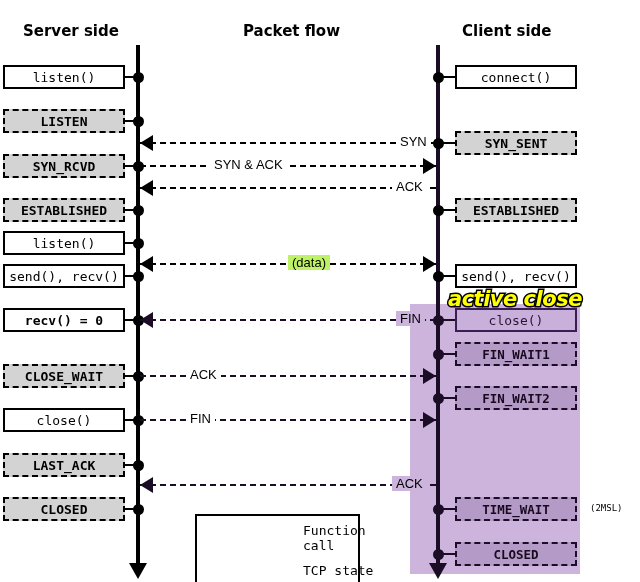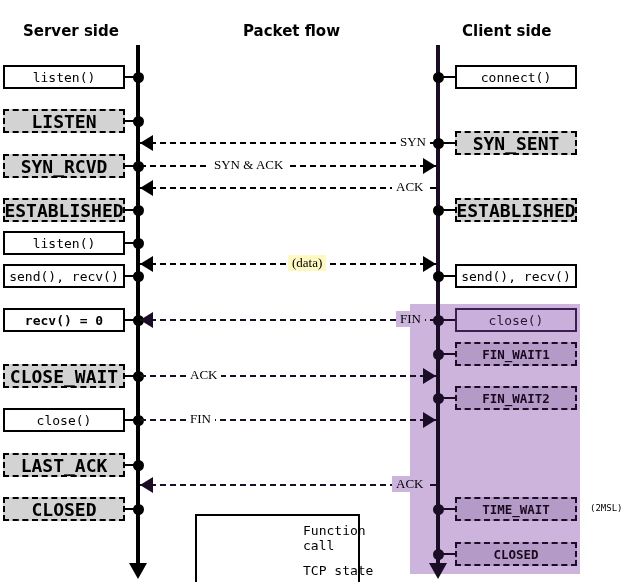--- a/index.html
+++ b/index.html
@@ -29,35 +29,35 @@
   
   .stub{position:absolute;height:2px;background:#000;}
   .stub.client{background:#1b0d26;}
 
   
   .bx{position:absolute;box-sizing:border-box;
       font-family:"DejaVu Sans Mono",monospace;font-size:13px;
       display:flex;align-items:center;justify-content:center;
       white-space:nowrap;color:#000;height:24px;}
   .bx.func{background:#ffffff;border:2px solid #000;}
-  .bx.state{background:#d3d3d3;border:2px dashed #000;font-weight:bold;font-size:18px;}
+  .bx.state{background:#d3d3d3;border:2px dashed #000;font-weight:bold;font-size:13px;}
   .bx.func-p{background:#c9b0da;border:2px solid #3a1d52;color:#2a1238;}
   .bx.state-p{background:#b49ac6;border:2px dashed #1b0d26;color:#18091f;
               font-weight:bold;font-size:12.5px;}
 
   
   .flow{position:absolute;height:0;border-top:2px dashed #000;}
   .flow.p{border-top-color:#1b0d26;}
   .ahead{position:absolute;width:0;height:0;
          border-top:8px solid transparent;border-bottom:8px solid transparent;}
   .ahead.right{border-left:13px solid #000;}
   .ahead.left{border-right:13px solid #000;}
   .ahead.right.p{border-left-color:#1b0d26;}
   .ahead.left.p{border-right-color:#1b0d26;}
-  .flow-lbl{position:absolute;font-family:Liberation Serif, serif;
+  .flow-lbl{position:absolute;font-family:Liberation Sans, sans-serif;
             font-size:13px;color:#000;background:#fff;white-space:nowrap;
             padding:0 4px;}
 
   
   .annot{position:absolute;font-family:"DejaVu Sans",sans-serif;
          font-weight:bold;font-style:italic;font-size:21px;color:#ffff00;
          white-space:nowrap;letter-spacing:-0.5px;
          -webkit-text-stroke:3px #000;paint-order:stroke fill;}
   .note{position:absolute;font-family:"DejaVu Sans Mono",monospace;
         font-size:9px;color:#000;white-space:nowrap;}
@@ -159,35 +159,36 @@
       <div class="flow-lbl" style="left: 396px; top: 115px; background: rgb(255, 255, 255);">SYN</div>
       <div class="flow" style="left: 140px; top: 146px; width: 296px;"></div>
       <div class="ahead right" style="left: 423px; top: 139px;"></div>
       <div class="flow-lbl" style="left: 210px; top: 138px; background: rgb(255, 255, 255);">SYN &amp; ACK</div>
       <div class="flow" style="left: 140px; top: 168px; width: 296px;"></div>
       <div class="ahead left" style="left: 140px; top: 161px;"></div>
       <div class="flow-lbl" style="left: 392px; top: 160px; background: rgb(255, 255, 255);">ACK</div>
       <div class="flow" style="left: 140px; top: 244px; width: 296px;"></div>
       <div class="ahead left" style="left: 140px; top: 237px;"></div>
       <div class="ahead right" style="left: 423px; top: 237px;"></div>
-      <div class="flow-lbl" style="left: 288px; top: 236px; background: #fef9c3;">(data)</div>
+      <div class="flow-lbl" style="left: 288px; top: 236px; background: #bef264;">(data)</div>
       <div class="flow p" style="left: 140px; top: 300px; width: 296px;"></div>
       <div class="ahead left p" style="left: 140px; top: 293px;"></div>
       <div class="flow-lbl" style="left: 396px; top: 292px; background: rgb(205, 180, 221);">FIN</div>
       <div class="flow p" style="left: 140px; top: 356px; width: 296px;"></div>
       <div class="ahead right p" style="left: 423px; top: 349px;"></div>
       <div class="flow-lbl" style="left: 186px; top: 348px; background: rgb(255, 255, 255);">ACK</div>
       <div class="flow p" style="left: 140px; top: 400px; width: 296px;"></div>
       <div class="ahead right p" style="left: 423px; top: 393px;"></div>
       <div class="flow-lbl" style="left: 186px; top: 392px; background: rgb(255, 255, 255);">FIN</div>
       <div class="flow p" style="left: 140px; top: 465px; width: 296px;"></div>
       <div class="ahead left p" style="left: 140px; top: 458px;"></div>
       <div class="flow-lbl" style="left: 392px; top: 457px; background: rgb(205, 180, 221);">ACK</div>
     </div>
 
+  <div class="annot" style="left:448px;top:268px;">active close</div>
   <div class="note" style="left:590px;top:484px;">(2MSL)</div>
 
   <div class="legend" style="left:195px;top:495px;width:165px;height:80px;"></div>
   <div class="lg-txt" style="left:303px;top:504px;">Function
 call</div>
   <div class="lg-txt" style="left:303px;top:544px;">TCP state</div>
 
 </div>
 
 </body></html>

